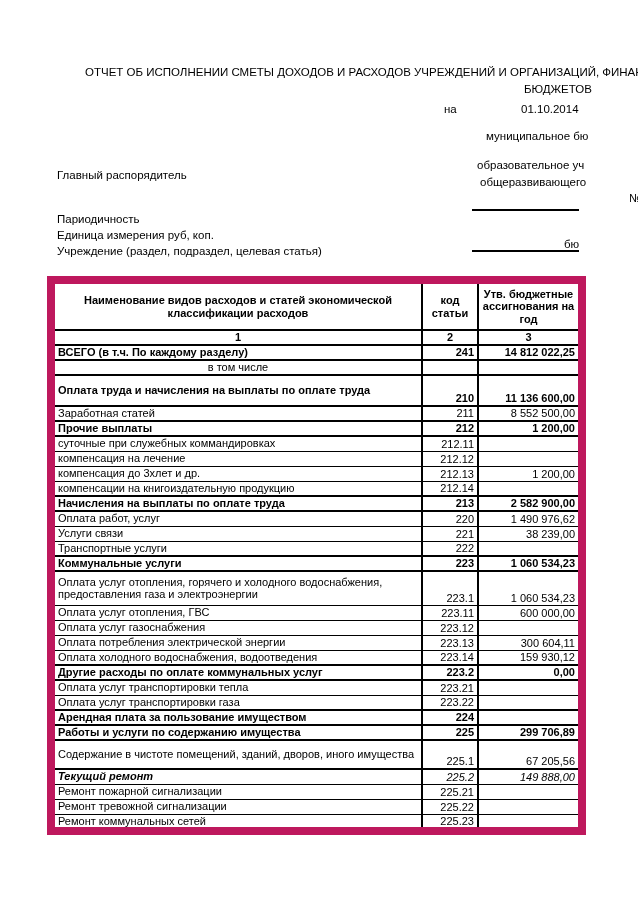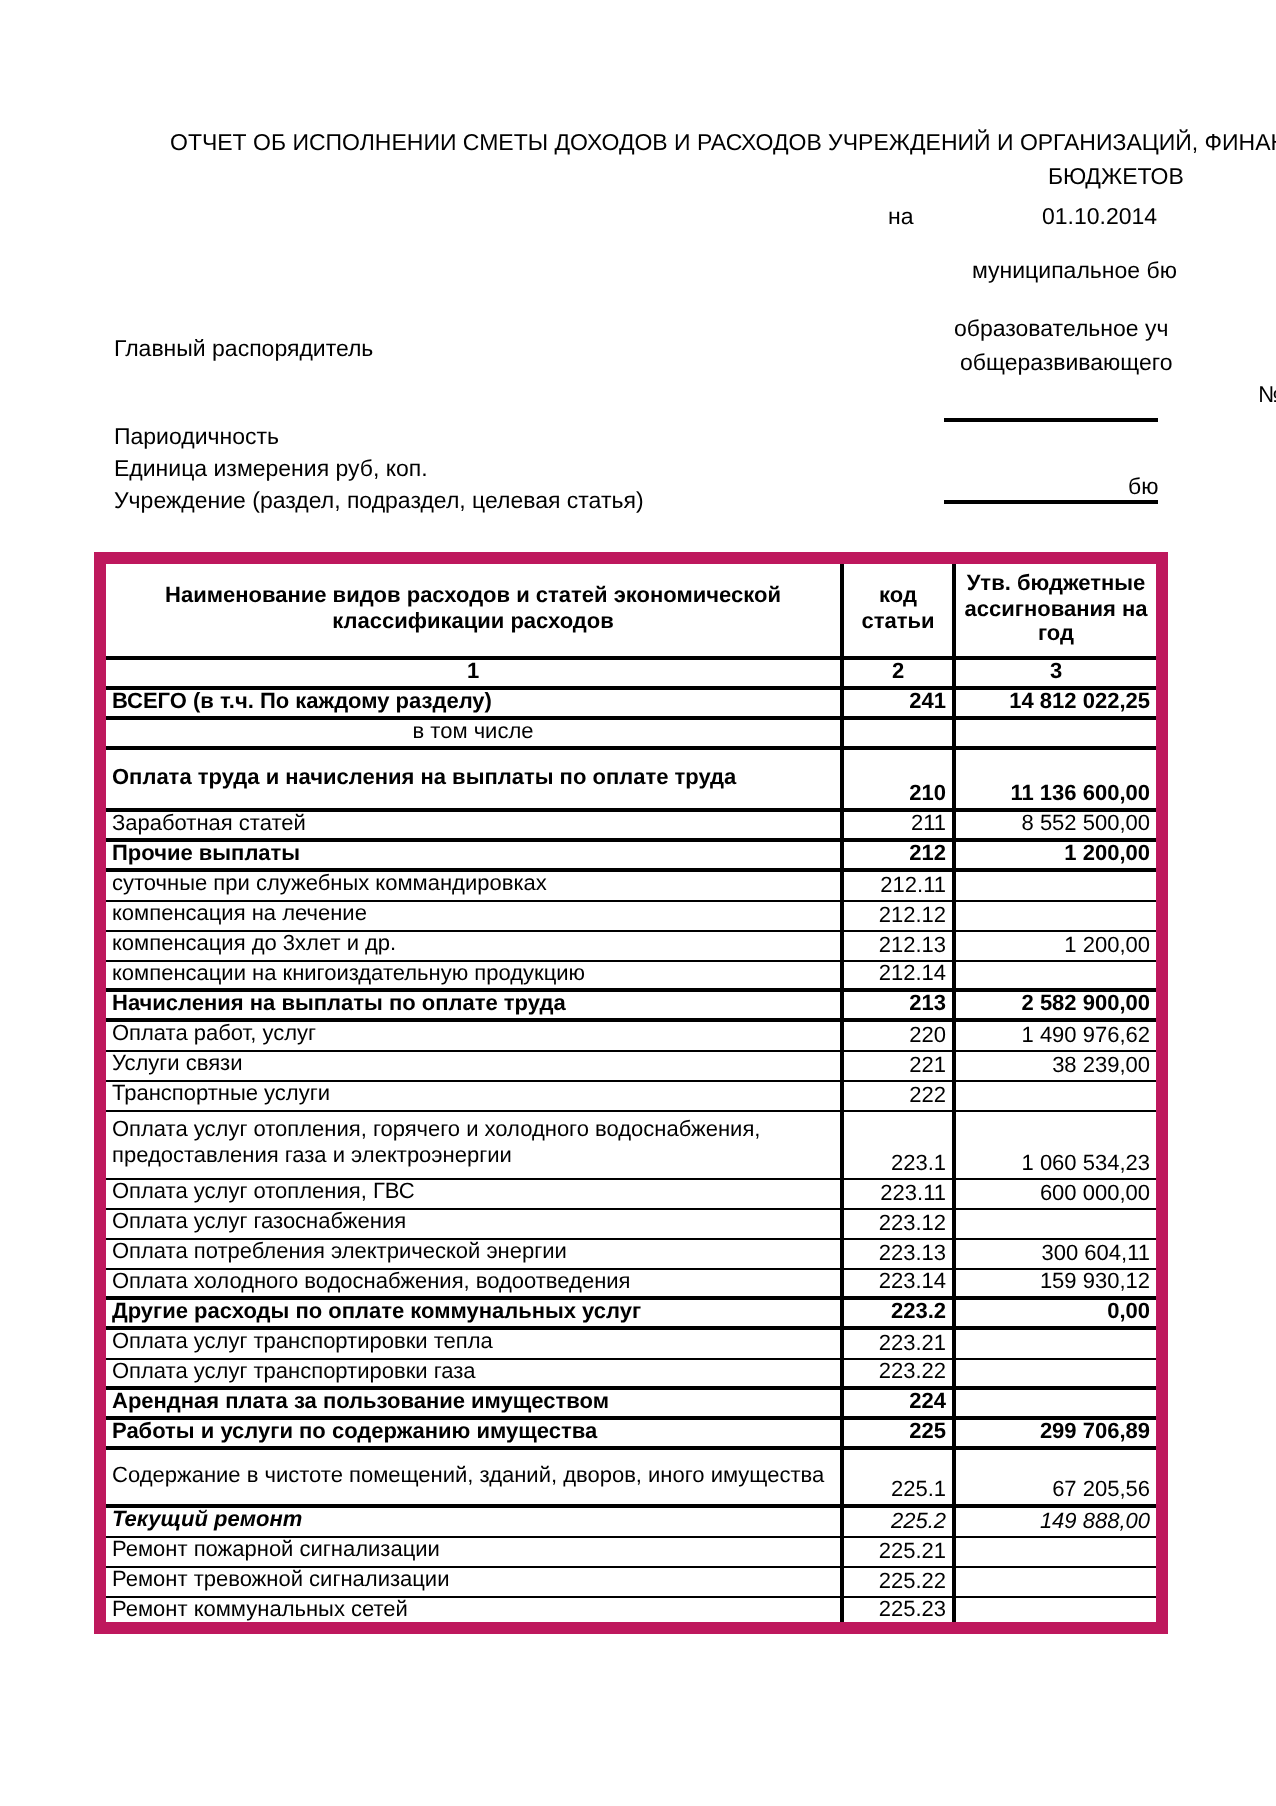--- a/index.html
+++ b/index.html
@@ -8,21 +8,21 @@
     position:relative; width:638px; height:903px; margin:0 auto;
     background:#ffffff; overflow:hidden; color:#000;
     font-family:"Liberation Sans", sans-serif; font-size:11.5px; line-height:1.15;
   }
   .abs { position:absolute; white-space:nowrap; }
   .uline { position:absolute; height:13px; border-bottom:2px solid #000; }
 
   
   #tbl-wrap { position:absolute; left:47px; top:276px; }
   table { border-collapse:collapse; table-layout:fixed; width:531px;
-          border:6px solid #be185d; font-size:11px; }
+          border:8px solid #be185d; font-size:11px; }
   th, td { border:1px solid #000; border-left-width:2px; border-right-width:2px;
            padding:0 3px; overflow:hidden; }
   thead th { font-weight:bold; text-align:center; vertical-align:middle;
              border-bottom:2px solid #000; }
   tr.hdr-main th { height:50px; }
   tr.hdr-num  th { height:15px; }
   tbody tr { height:15px; }
   tbody tr.tall-m  { height:31px; }
   tbody tr.tall-l  { height:34px; }
   tbody tr.tall-m2 { height:29px; }
@@ -137,20 +137,25 @@
           <tr>
     <td class="c-name">Услуги связи</td>
     <td class="c-code">221</td>
     <td class="c-value">38 239,00</td>
   </tr>
           <tr>
     <td class="c-name">Транспортные услуги</td>
     <td class="c-code">222</td>
     <td class="c-value"></td>
   </tr>
+          <tr class="b">
+    <td class="c-name">Коммунальные услуги</td>
+    <td class="c-code">223</td>
+    <td class="c-value">1 060 534,23</td>
+  </tr>
           <tr class="tall-l">
     <td class="c-name">Оплата услуг отопления, горячего и холодного водоснабжения, предоставления газа и электроэнергии</td>
     <td class="c-code">223.1</td>
     <td class="c-value">1 060 534,23</td>
   </tr>
           <tr>
     <td class="c-name">Оплата услуг отопления, ГВС</td>
     <td class="c-code">223.11</td>
     <td class="c-value">600 000,00</td>
   </tr>

